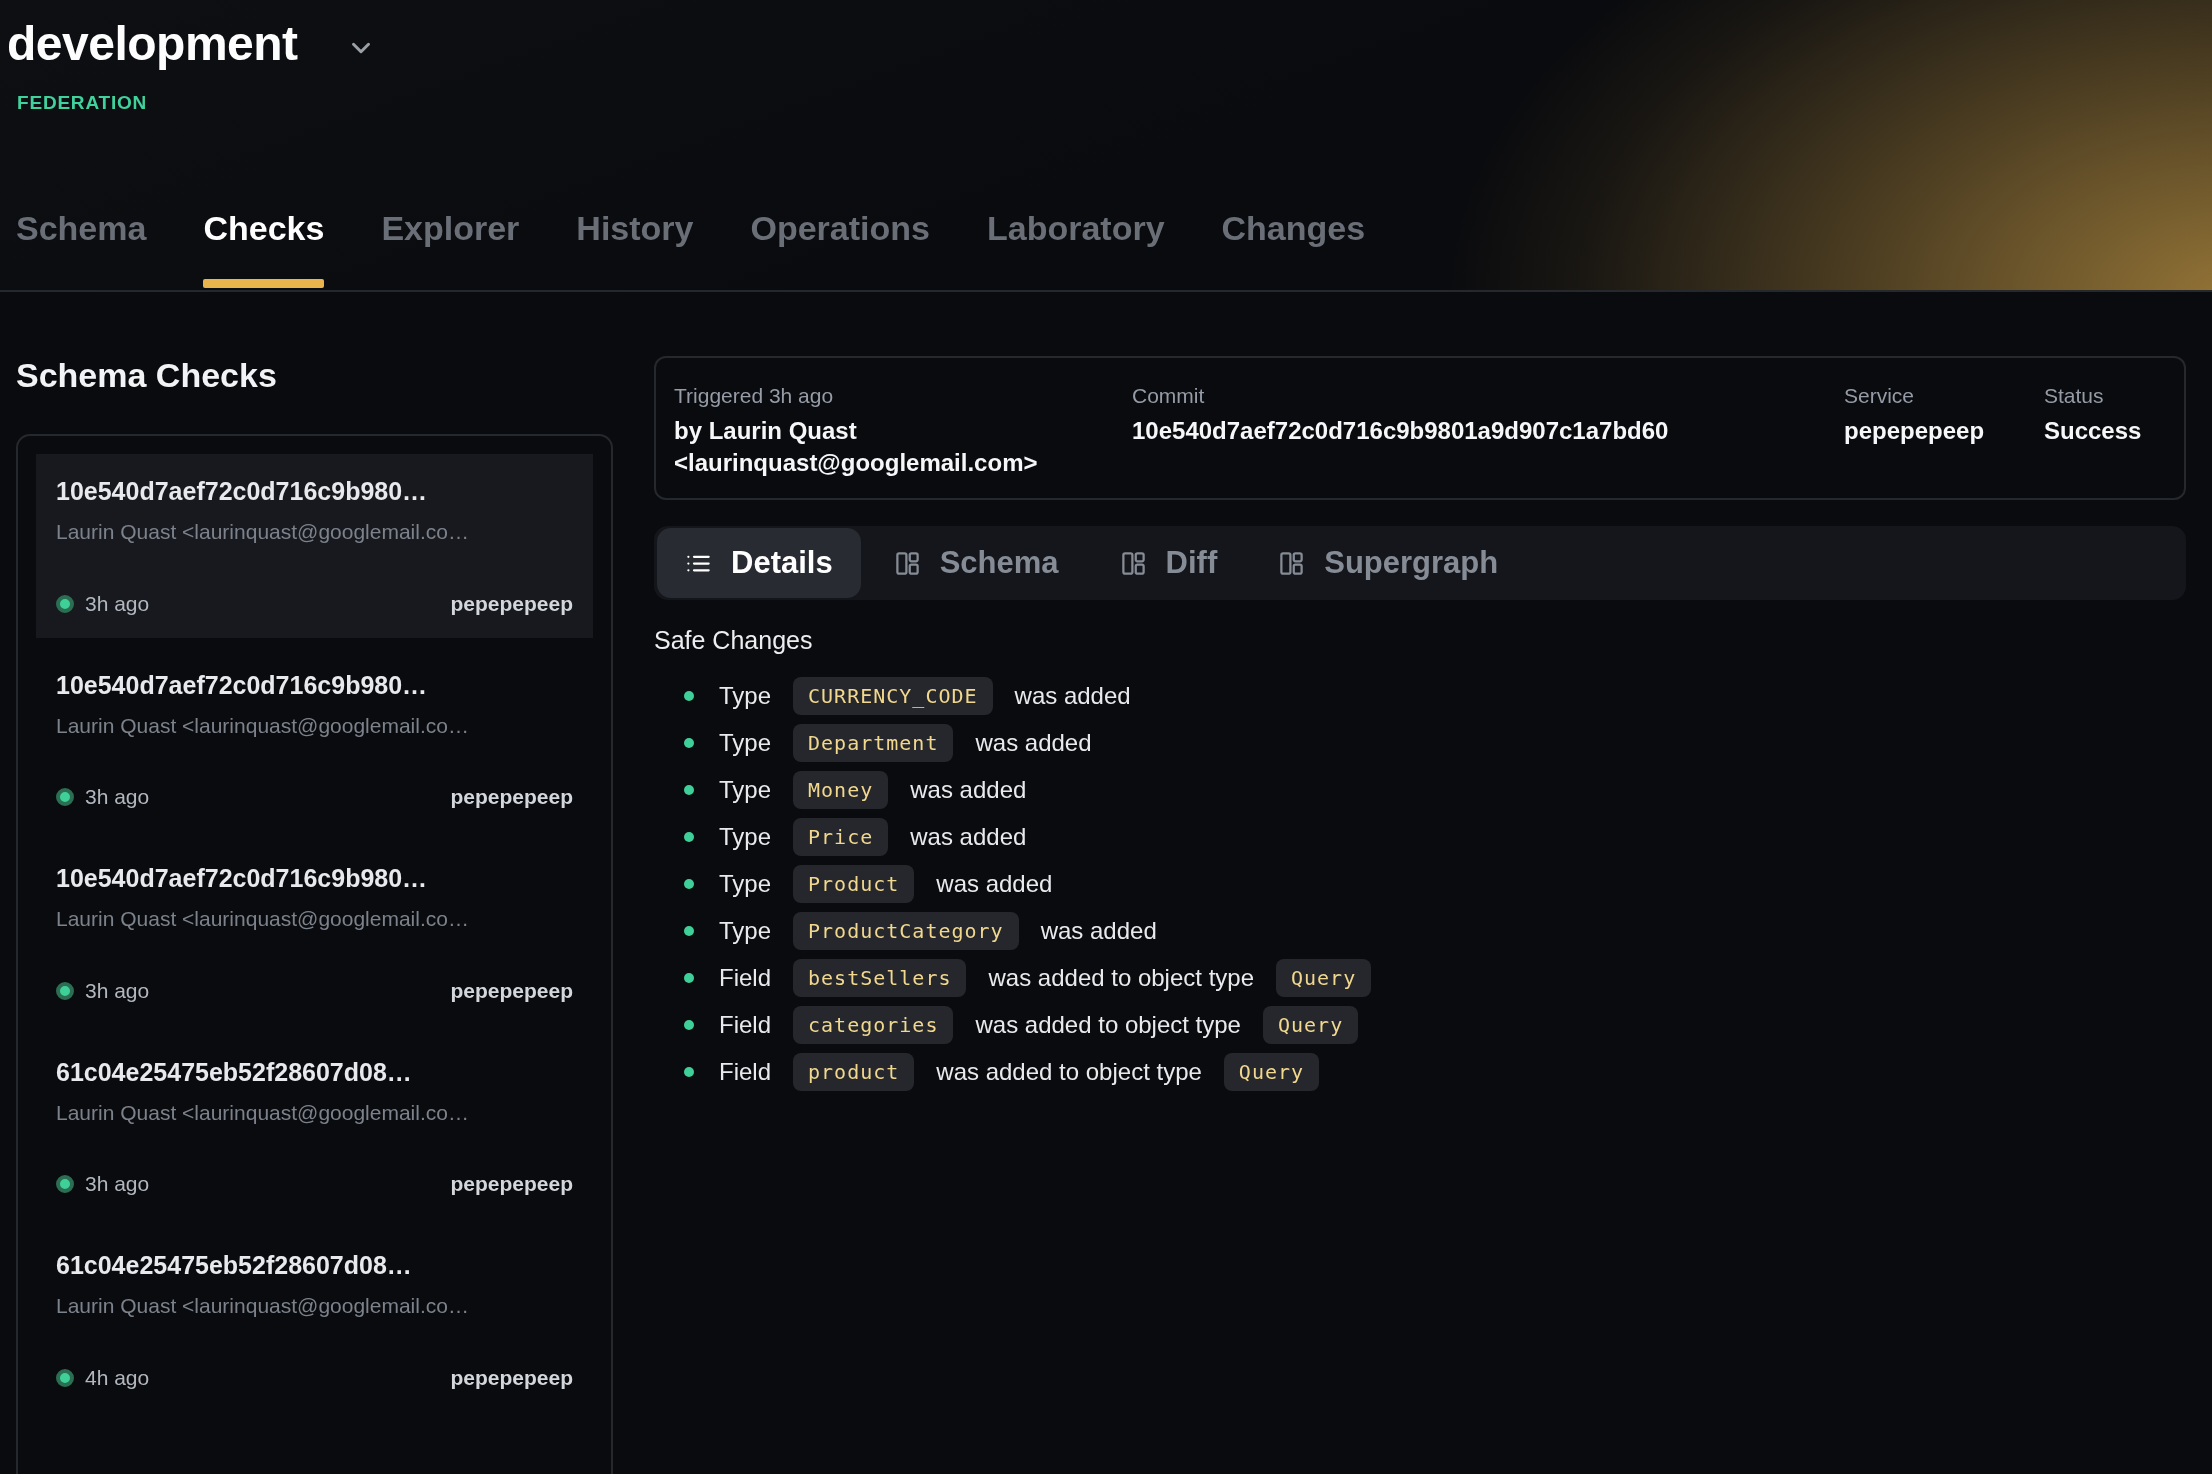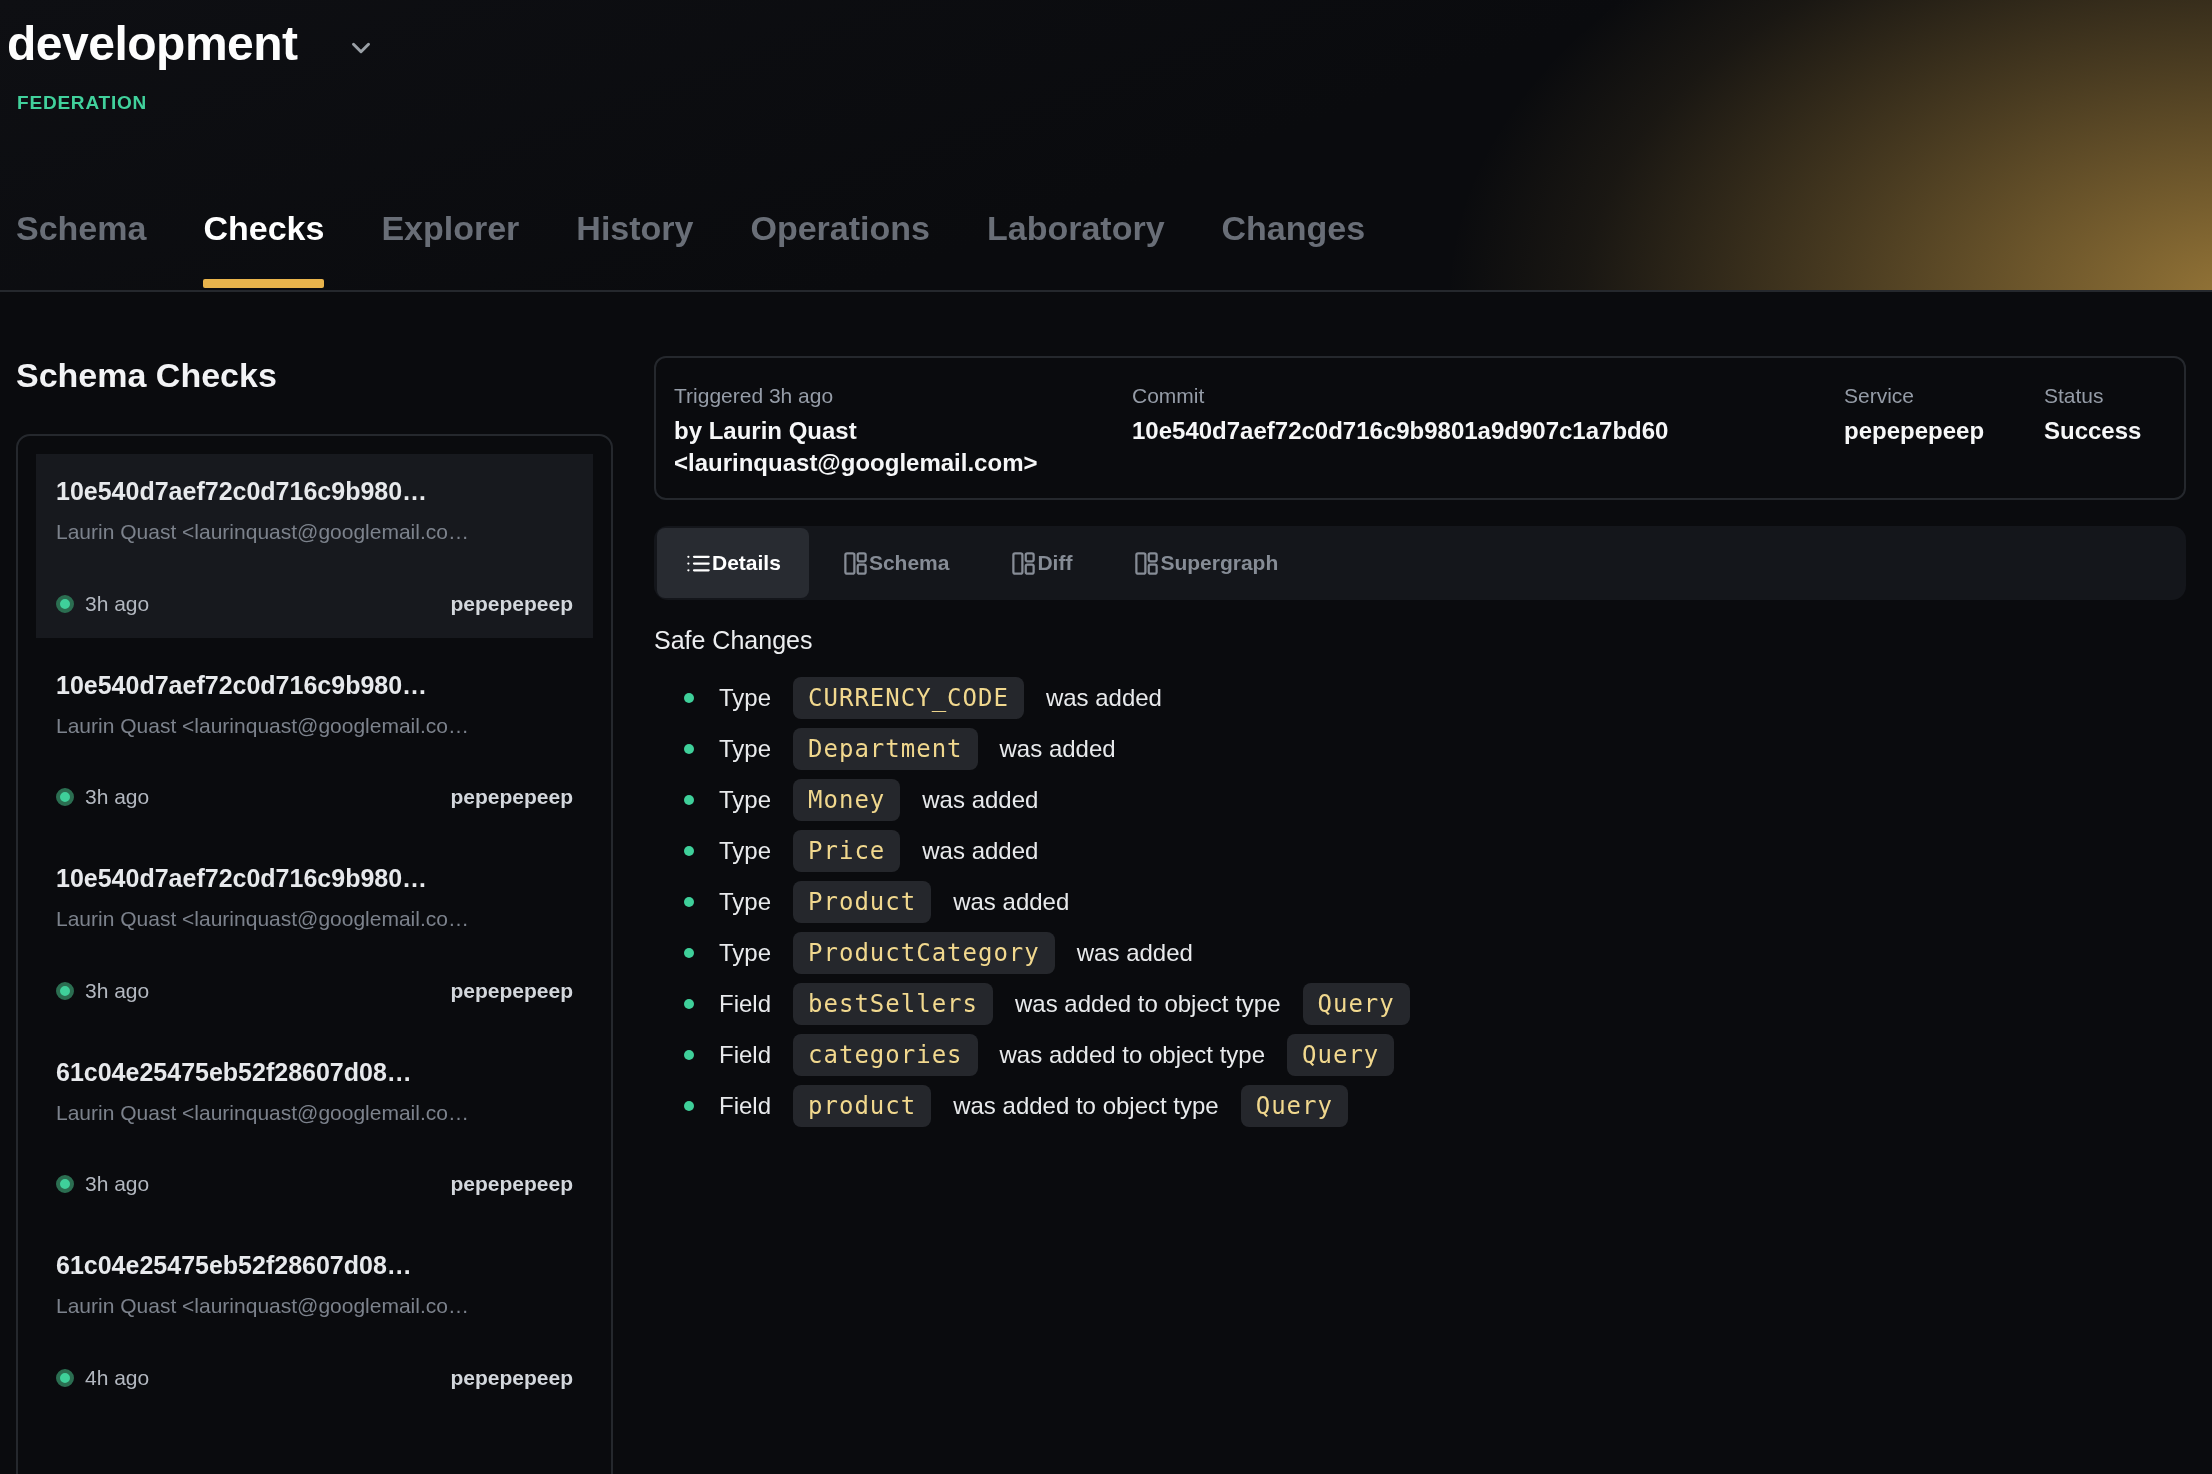--- a/index.html
+++ b/index.html
@@ -80,36 +80,36 @@
   .mcol.c3 { flex:0 0 200px; }
   .mcol.c4 { flex:0 0 120px; }
   .mlabel { font-size:21px; color:#959ca7; line-height:25px; margin-bottom:7px; }
   .mvalue { font-size:24px; font-weight:700; color:#f6f7f8; line-height:32px; white-space:nowrap; }
   
   .view-tabs {
     margin-top:26px; height:74px; background:#14161b; border-radius:14px;
     display:flex; align-items:center; padding:2px 2px 2px 3px;
   }
   .vtab {
-    display:flex; align-items:center; border:none; background:transparent;
-    font-family:inherit; font-size:21px; font-weight:600; color:#868c96;
-    height:70px; padding:0 28px; border-radius:8px; cursor:pointer; white-space:nowrap;
+    display:flex; align-items:center; gap:19px; border:none; background:transparent;
+    font-family:inherit; font-size:31px; font-weight:600; color:#868c96;
+    height:70px; padding:0 28px; border-radius:14px; cursor:pointer; white-space:nowrap;
   }
   .vtab.active { background:#282b31; color:#ffffff; }
   .vtab + .vtab { margin-left:5px; }
   .vicon { display:flex; align-items:center; }
   
   .section-title { font-size:25px; font-weight:500; color:#eceef0; margin-top:26px; }
   .changes { list-style:none; margin-top:22px; padding-left:30px; }
   .changes li { display:flex; align-items:center; gap:22px; margin-bottom:9px; }
   .bullet { width:10px; height:10px; border-radius:50%; background:#3fd09a; flex:0 0 auto; margin-right:3px; }
   .ctext { font-size:24px; color:#e8eaec; white-space:nowrap; }
   .chip {
     background:#25272c; border-radius:8px; padding:7px 15px;
-    font-family:"DejaVu Sans Mono", monospace; font-size:24px; letter-spacing:1px;
+    font-family:"DejaVu Sans Mono", monospace; font-size:20px; letter-spacing:1px;
     color:#f1d88e; white-space:nowrap;
   }
 </style>
 </head>
 <body>
 
 <div class="app">
 
   <header class="header">
     <div class="project-row">

